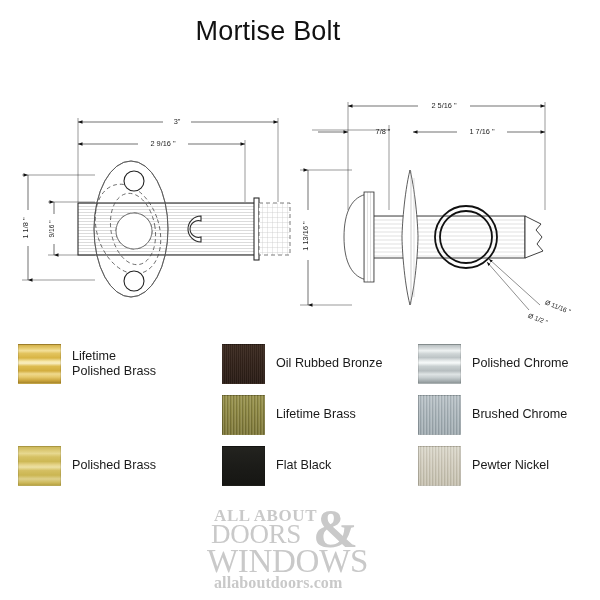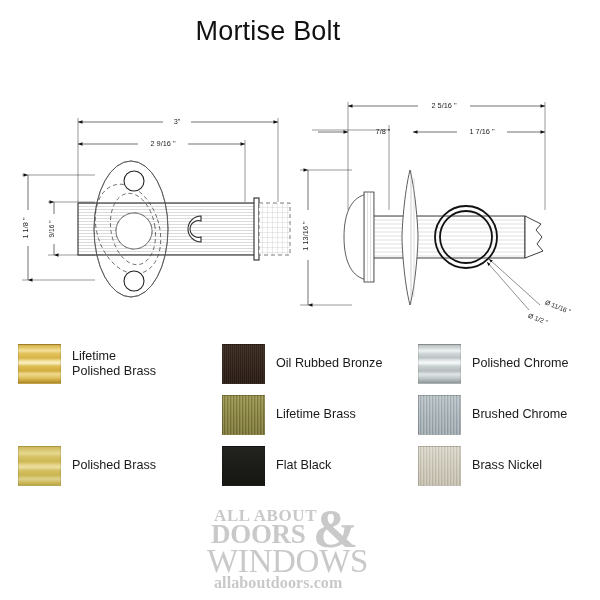--- a/index.html
+++ b/index.html
@@ -171,21 +171,21 @@
     top: 8px;
     font-size: 17px;
     font-weight: 700;
     letter-spacing: 0.6px;
   }
   .logo-doors {
     position: absolute;
     left: 6px;
     top: 21px;
     font-size: 27px;
-    font-weight: 700;
+    font-weight: 400;
     letter-spacing: -0.3px;
   }
   .logo-amp {
     position: absolute;
     left: 108px;
     top: 4px;
     font-size: 54px;
     font-weight: 700;
     line-height: 1;
   }
@@ -430,21 +430,21 @@
     <div class="finish-item r0">
       <div class="swatch sw-polished-chrome"></div>
       <div class="finish-label">Polished Chrome</div>
     </div>
     <div class="finish-item r1">
       <div class="swatch sw-brushed-chrome"></div>
       <div class="finish-label">Brushed Chrome</div>
     </div>
     <div class="finish-item r2">
       <div class="swatch sw-satin-nickel"></div>
-      <div class="finish-label">Brass Nickel</div>
+      <div class="finish-label">Pewter Nickel</div>
     </div>
   </div>
 </div>
 
 <div id="footer-logo">
   <div class="logo-stack">
     <div class="logo-allabout">ALL ABOUT</div>
     <div class="logo-doors">DOORS</div>
     <div class="logo-amp">&amp;</div>
     <div class="logo-windows">WINDOWS</div>

